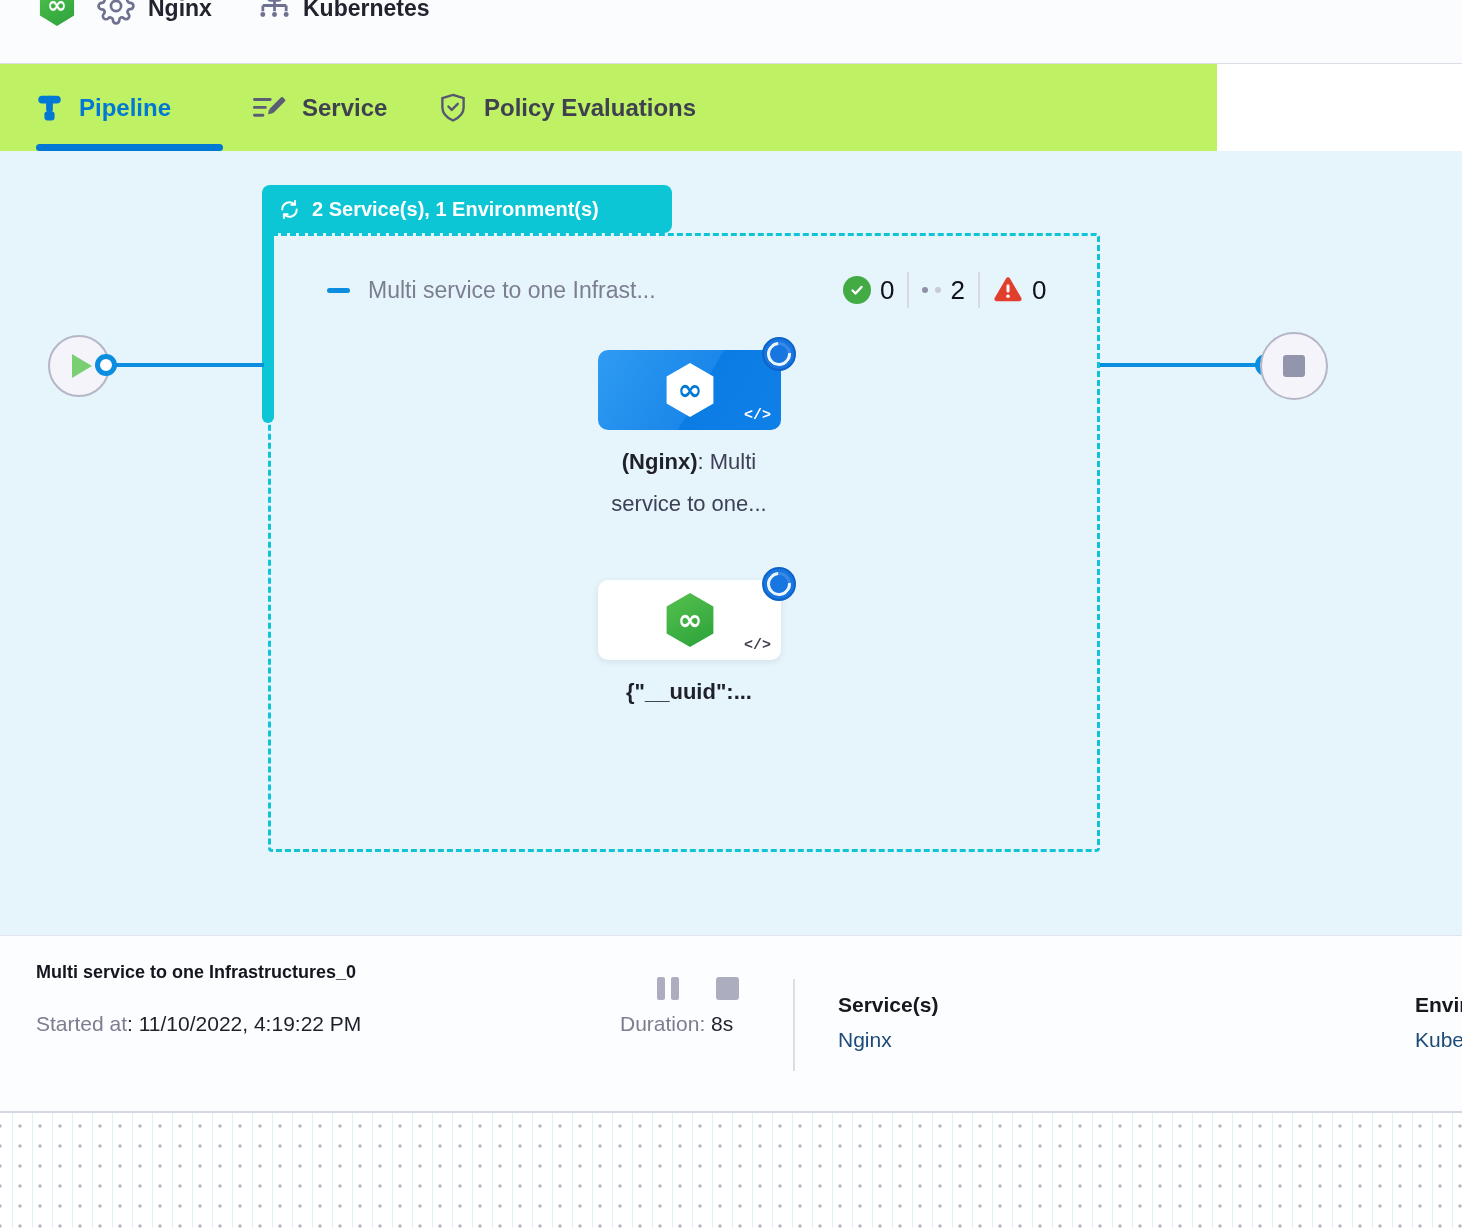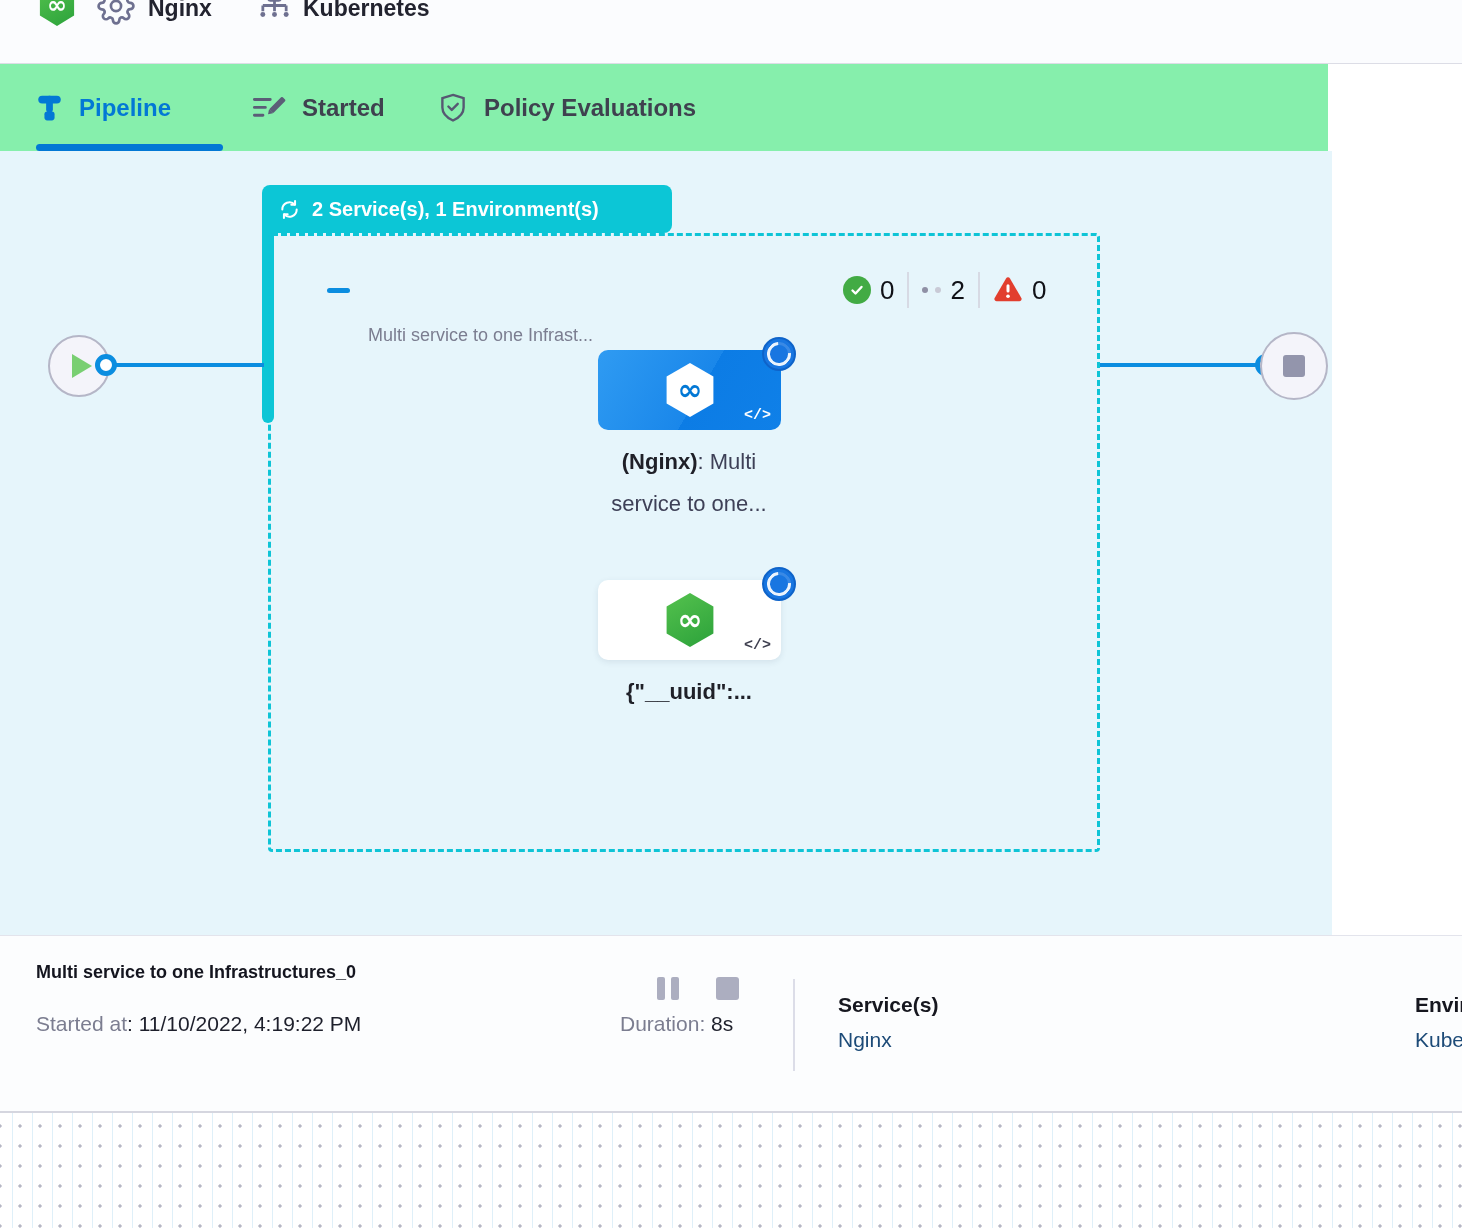--- a/index.html
+++ b/index.html
@@ -10,34 +10,34 @@
   }
   
   .topbar{position:absolute;left:0;top:0;width:1462px;height:63px;background:#fbfcfe;border-bottom:1px solid #dcdde6;}
   .hexlogo{position:absolute;left:38px;top:-16px;width:38px;height:42px;
     clip-path:polygon(50% 0%,95% 25%,95% 75%,50% 100%,5% 75%,5% 25%);
     background:linear-gradient(150deg,#55c24e,#2ba23b);display:flex;align-items:center;justify-content:center;}
   .inf{font-family:"DejaVu Sans",sans-serif;font-weight:bold;color:#fff;font-size:24px;line-height:1;}
   .topicon{position:absolute;top:-13px;}
   .top-label{position:absolute;top:-8px;font-size:23px;font-weight:600;color:#22232f;line-height:32px;}
   
-  .tabbar{position:absolute;left:0;top:64px;width:1328px;height:87px;background:#86efac;}
+  .tabbar{position:absolute;left:0;top:64px;width:1217px;height:87px;background:#bef264;}
   .tab{position:absolute;top:0;height:87px;display:flex;align-items:center;gap:16px;cursor:pointer;}
   .tlabel{font-size:24px;font-weight:600;color:#3f414f;white-space:nowrap;}
   .tab.active .tlabel{color:#0278d5;font-weight:700;}
   .underline{position:absolute;left:0;top:80px;width:187px;height:7px;border-radius:4px;background:#0278d5;}
   
-  .canvas{position:absolute;left:0;top:151px;width:1332px;height:784px;background:#e6f5fb;overflow:hidden;}
+  .canvas{position:absolute;left:0;top:151px;width:1462px;height:784px;background:#e6f5fb;overflow:hidden;}
   .badge{position:absolute;left:262px;top:34px;width:410px;height:48px;background:#0cc6d6;
     border-radius:8px 8px 8px 0;display:flex;align-items:center;gap:11px;padding:0 16px;box-sizing:border-box;
     color:#fff;font-size:20px;font-weight:600;white-space:nowrap;}
   .strip{position:absolute;left:262px;top:80px;width:12px;height:192px;background:#0cc6d6;border-radius:0 0 6px 6px;}
   .stage-box{position:absolute;left:268px;top:82px;width:832px;height:619px;border:3px dashed #0ec4d6;border-radius:4px;box-sizing:border-box;}
   .minus{position:absolute;left:327px;top:137px;width:23px;height:5px;border-radius:3px;background:#0b8de0;cursor:pointer;}
-  .stage-title{position:absolute;left:368px;top:126px;font-size:18px;font-weight:500;color:#7b7d90;white-space:nowrap;margin-top:48px;}
+  .stage-title{position:absolute;left:368px;top:126px;font-size:23px;font-weight:500;color:#7b7d90;white-space:nowrap;}
   .counts{position:absolute;left:843px;top:121px;height:36px;display:flex;align-items:center;}
   .cnum{font-size:26px;font-weight:500;color:#101117;margin-left:9px;}
   .cdiv{width:2px;height:36px;background:#d7dae4;margin:0 13px;}
   .okbadge{width:28px;height:28px;border-radius:50%;background:#42ab44;display:flex;align-items:center;justify-content:center;}
   .dots{display:flex;gap:7px;align-items:center;}
   .dots i{width:6px;height:6px;border-radius:50%;background:#8f90a5;}
   .dots i.lt{background:#c9cad6;}
   .warnbadge{width:30px;height:28px;display:flex;align-items:center;justify-content:center;}
   
   .hline{position:absolute;height:4px;background:#0b8de0;}
@@ -126,21 +126,21 @@
     <div class="tab" style="left:252px">
       <svg width="34" height="30" viewBox="0 0 28 24">
         <g stroke="#5b5d77" stroke-width="2.4" stroke-linecap="round" fill="none">
           <path d="M2 5h13M2 11.5h9M2 18h7"></path>
         </g>
         <g transform="rotate(45 19 11)">
             <rect x="17" y="1" width="4.6" height="15" rx="1" fill="#5b5d77"></rect>
             <path d="M19.3 19.5l-2.3-3.5h4.6z" fill="#5b5d77"></path>
           </g>
       </svg>
-      <span class="tlabel">Started</span>
+      <span class="tlabel">Service</span>
     </div>
     <div class="tab" style="left:438px">
       <svg width="30" height="32" viewBox="0 0 24 25" fill="none" stroke="#565872" stroke-width="1.9">
         <path d="M12 2l8.5 2.6v7.4c0 5-3.6 8.2-8.5 10.5C7.1 20.2 3.5 17 3.5 12V4.6z"></path>
         <path d="M8.3 11.3l2.7 2.7 4.8-4.8" stroke-linecap="round" stroke-linejoin="round"></path>
       </svg>
       <span class="tlabel">Policy Evaluations</span>
     </div>
   </nav>
 

